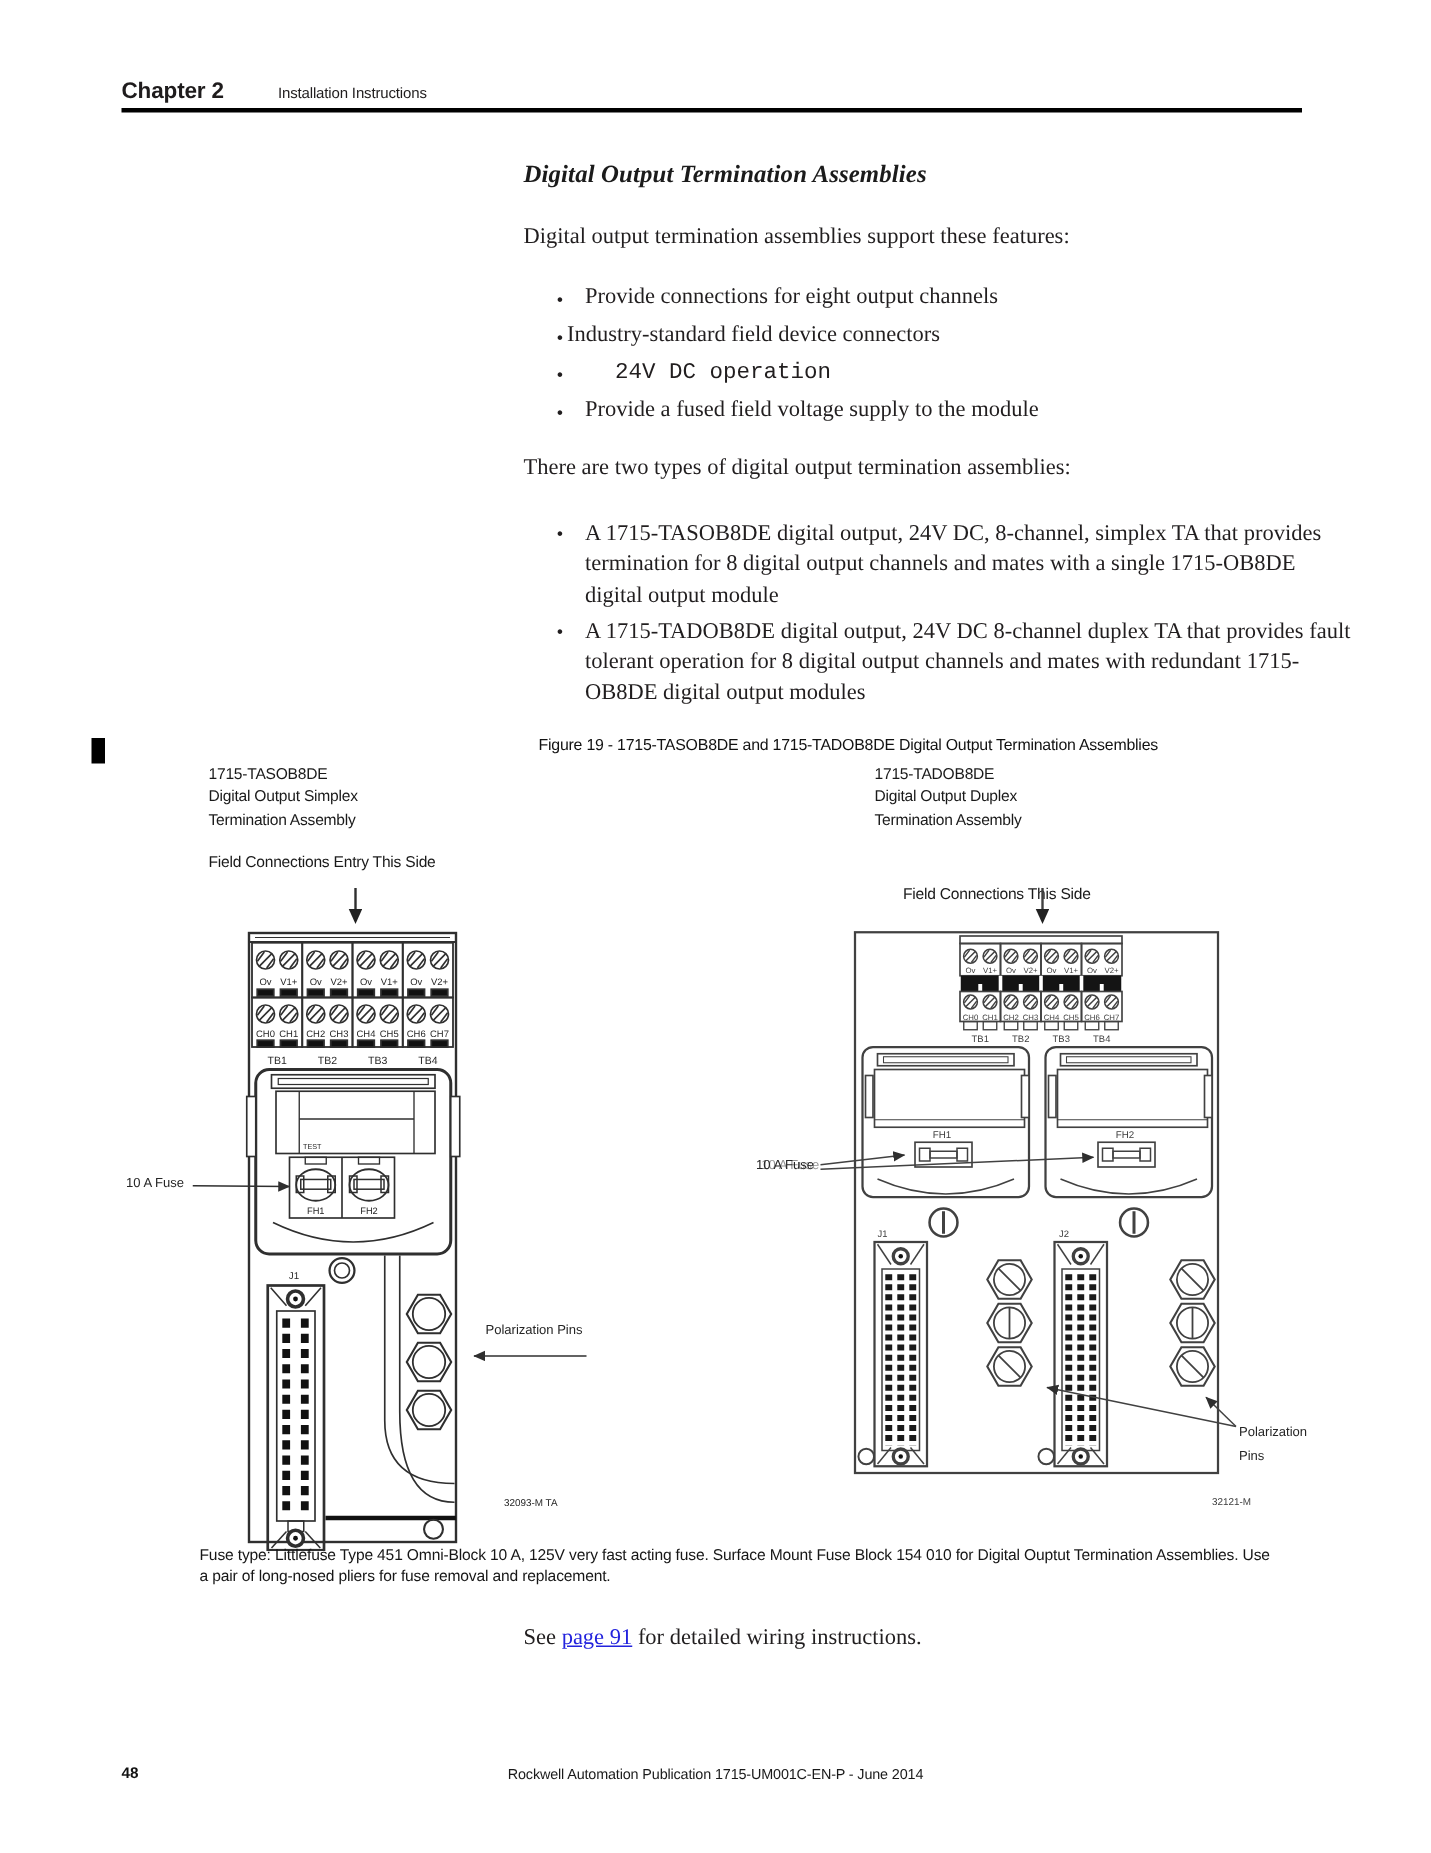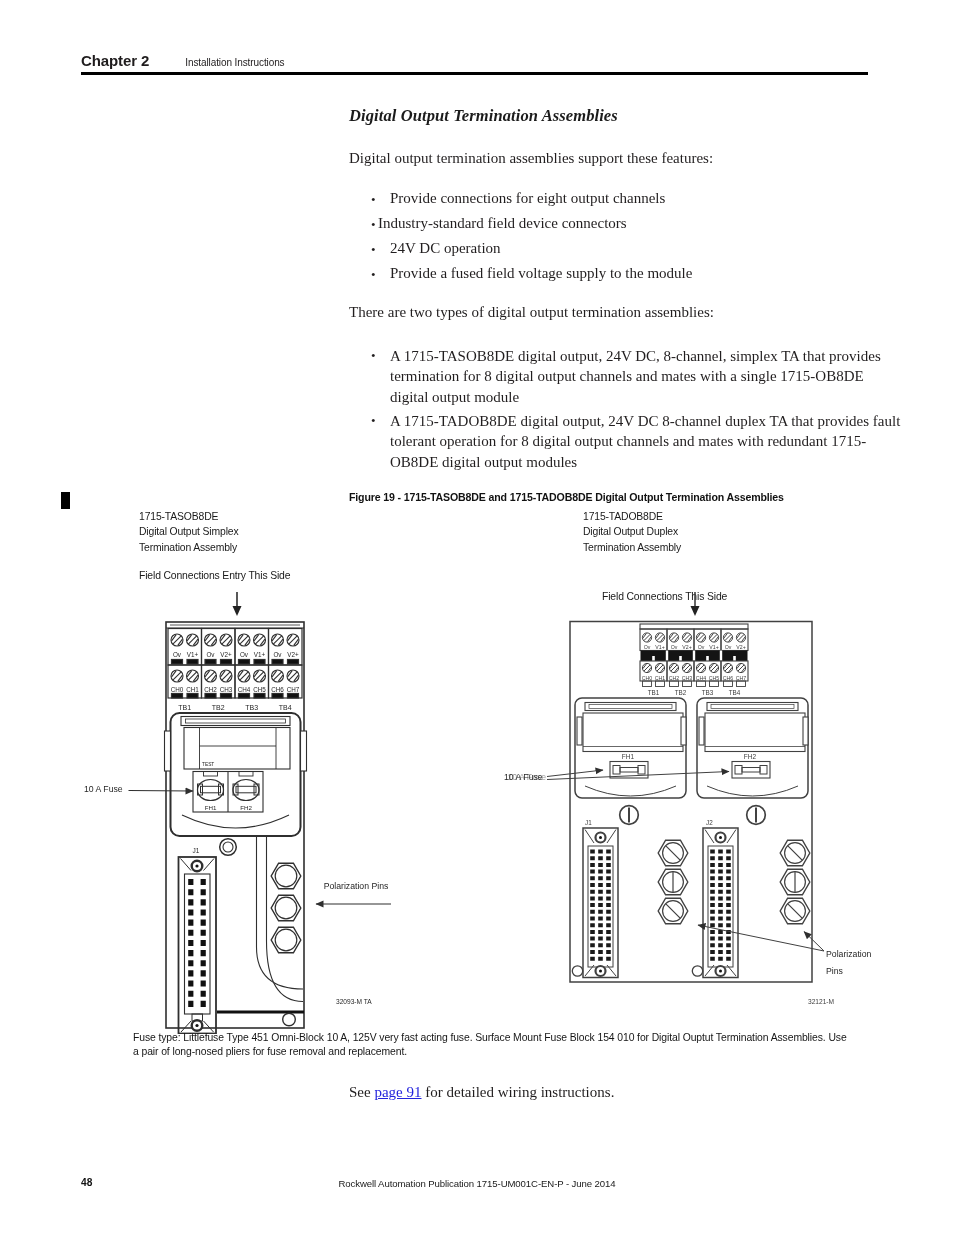--- a/index.html
+++ b/index.html
@@ -10,21 +10,21 @@
   .chapter{font-weight:bold;font-size:15px;letter-spacing:-0.1px;}
   .section{font-size:10px;margin-left:36px;letter-spacing:-0.1px;}
   .rule{background:#000;height:3px;}
   
   .serif{font-family:"Liberation Serif",serif;font-size:15px;color:#211e1f;}
   .h-italic{font-family:"Liberation Serif",serif;font-style:italic;font-weight:600;
             font-size:16.5px;color:#1b1b1b;letter-spacing:0.1px;}
   .bullet-dot{font-family:"Liberation Serif",serif;font-size:13px;color:#211e1f;}
   .wrapli{width:515px;line-height:20.3px;}
   
-  .figtitle{font-weight:bold;font-size:10.6px;letter-spacing:-0.15px;color:#121212;}
+  .figtitle{font-weight:normal;font-size:10.6px;letter-spacing:-0.15px;color:#121212;margin-left:10px;}
   .figlabel{font-size:10.4px;line-height:15.3px;text-align:left;letter-spacing:-0.15px;color:#1a1a1a;}
   .note{font-size:10.4px;line-height:13.8px;letter-spacing:-0.1px;color:#161616;width:714px;}
   .link{color:#2323dd;text-decoration:underline;cursor:pointer;}
   
   .pagenum{font-weight:bold;font-size:10.2px;color:#121212;}
   .pub{font-size:9.6px;color:#1a1a1a;letter-spacing:-0.1px;}
   .changebar{background:#000;}
   
   svg text{stroke:none;fill:#262626;font-family:"Liberation Sans",sans-serif;}
   svg text.rt{fill:#3c3c3c;}
@@ -43,21 +43,21 @@
 
 <div class="abs h-italic" style="left:349px;top:106px;">Digital Output Termination Assemblies</div>
 
 <div class="abs serif" style="left:349px;top:150px;">Digital output termination assemblies support these features:</div>
 
 <div class="abs bullet-dot" style="left:371px;top:192px;">•</div>
 <div class="abs serif" style="left:390px;top:190px;">Provide connections for eight output channels</div>
 <div class="abs bullet-dot" style="left:371px;top:217px;">•</div>
 <div class="abs serif" style="left:378px;top:215px;">Industry-standard field device connectors</div>
 <div class="abs bullet-dot" style="left:371px;top:242px;">•</div>
-<div class="abs serif" style="left:390px;top:240px;">24V DC operation</div>
+<div class="abs serif" style="left:410px;top:240px;font-family:Liberation Mono, monospace;">24V DC operation</div>
 <div class="abs bullet-dot" style="left:371px;top:267px;">•</div>
 <div class="abs serif" style="left:390px;top:265px;">Provide a fused field voltage supply to the module</div>
 
 <div class="abs serif" style="left:349px;top:304px;">There are two types of digital output termination assemblies:</div>
 
 <div class="abs bullet-dot" style="left:371px;top:348px;">•</div>
 <div class="abs serif wrapli" style="left:390px;top:346px;">A 1715-TASOB8DE digital output, 24V DC, 8-channel, simplex TA that provides termination for 8 digital output channels and mates with a single 1715-OB8DE digital output module</div>
 <div class="abs bullet-dot" style="left:371px;top:413px;">•</div>
 <div class="abs serif wrapli" style="left:390px;top:411px;">A 1715-TADOB8DE digital output, 24V DC 8-channel duplex TA that provides fault tolerant operation for 8 digital output channels and mates with redundant 1715-OB8DE digital output modules</div>
 

